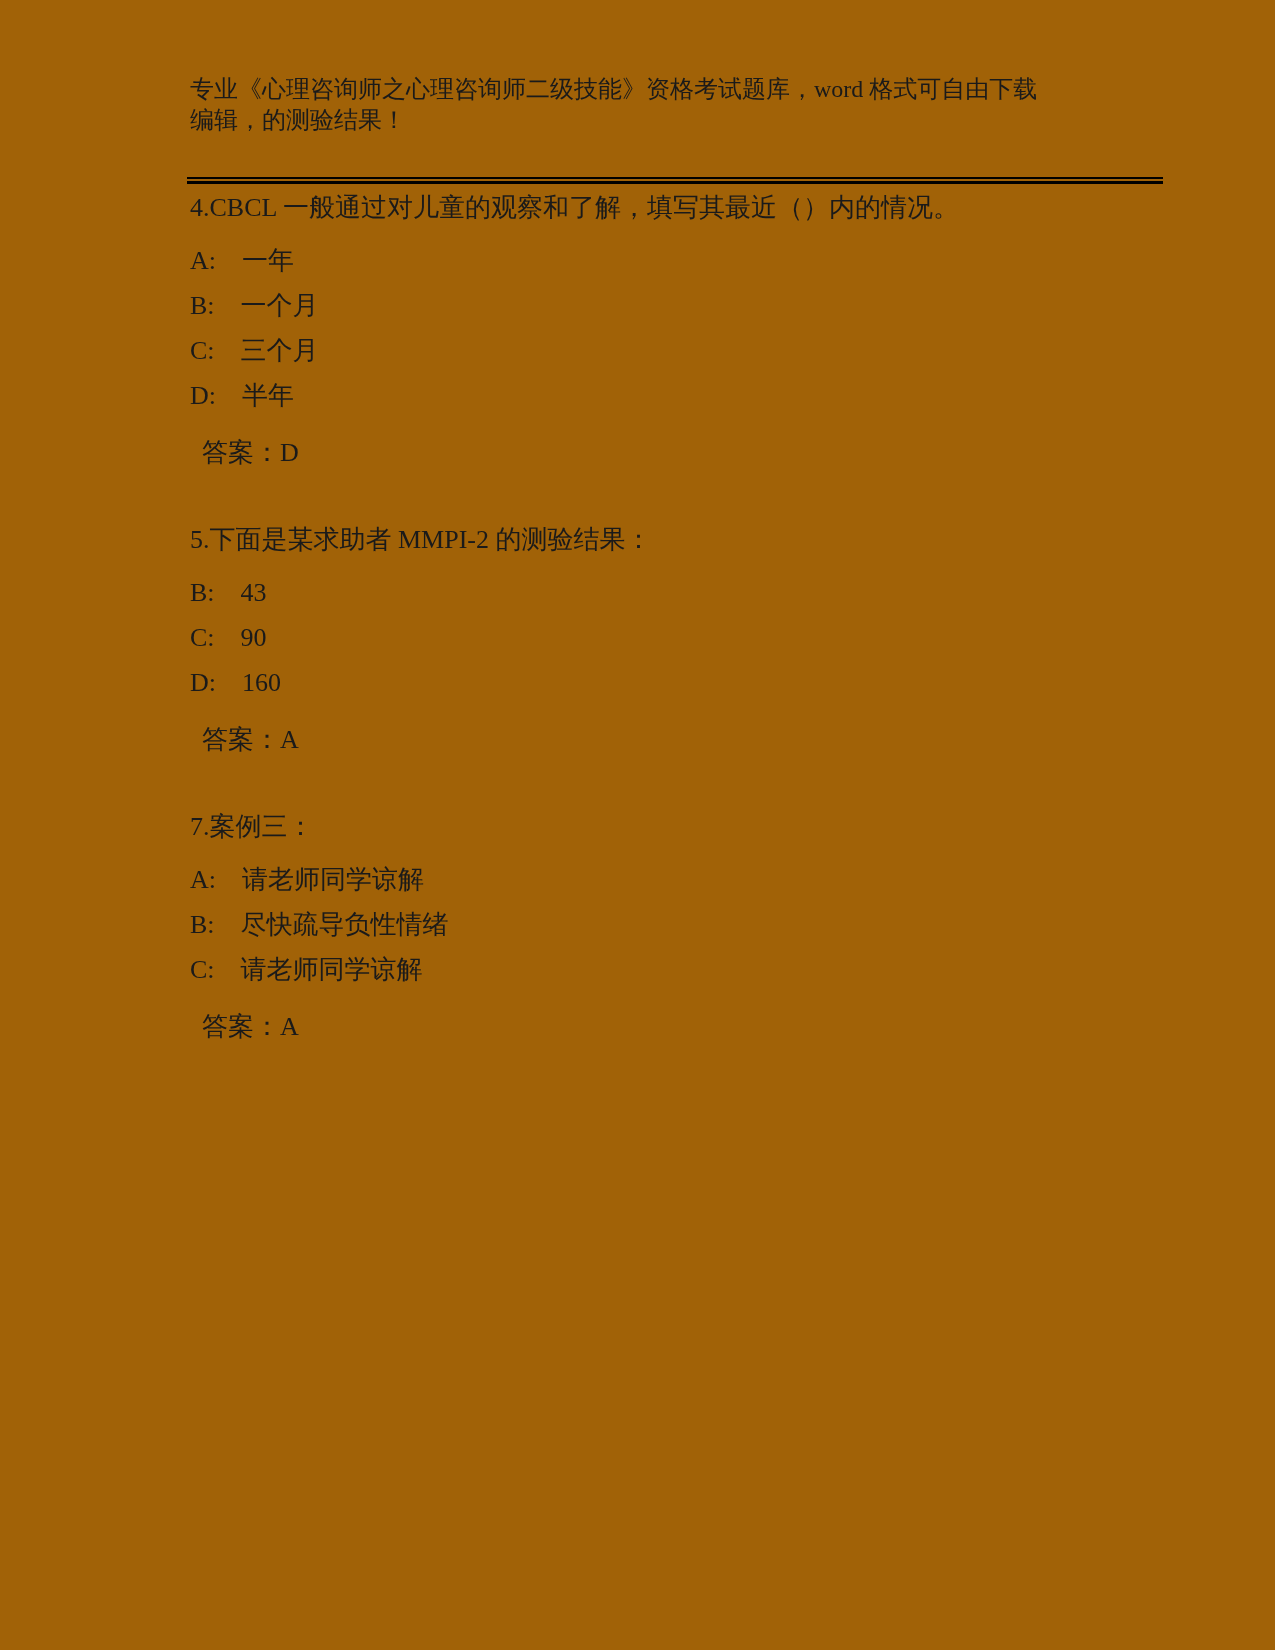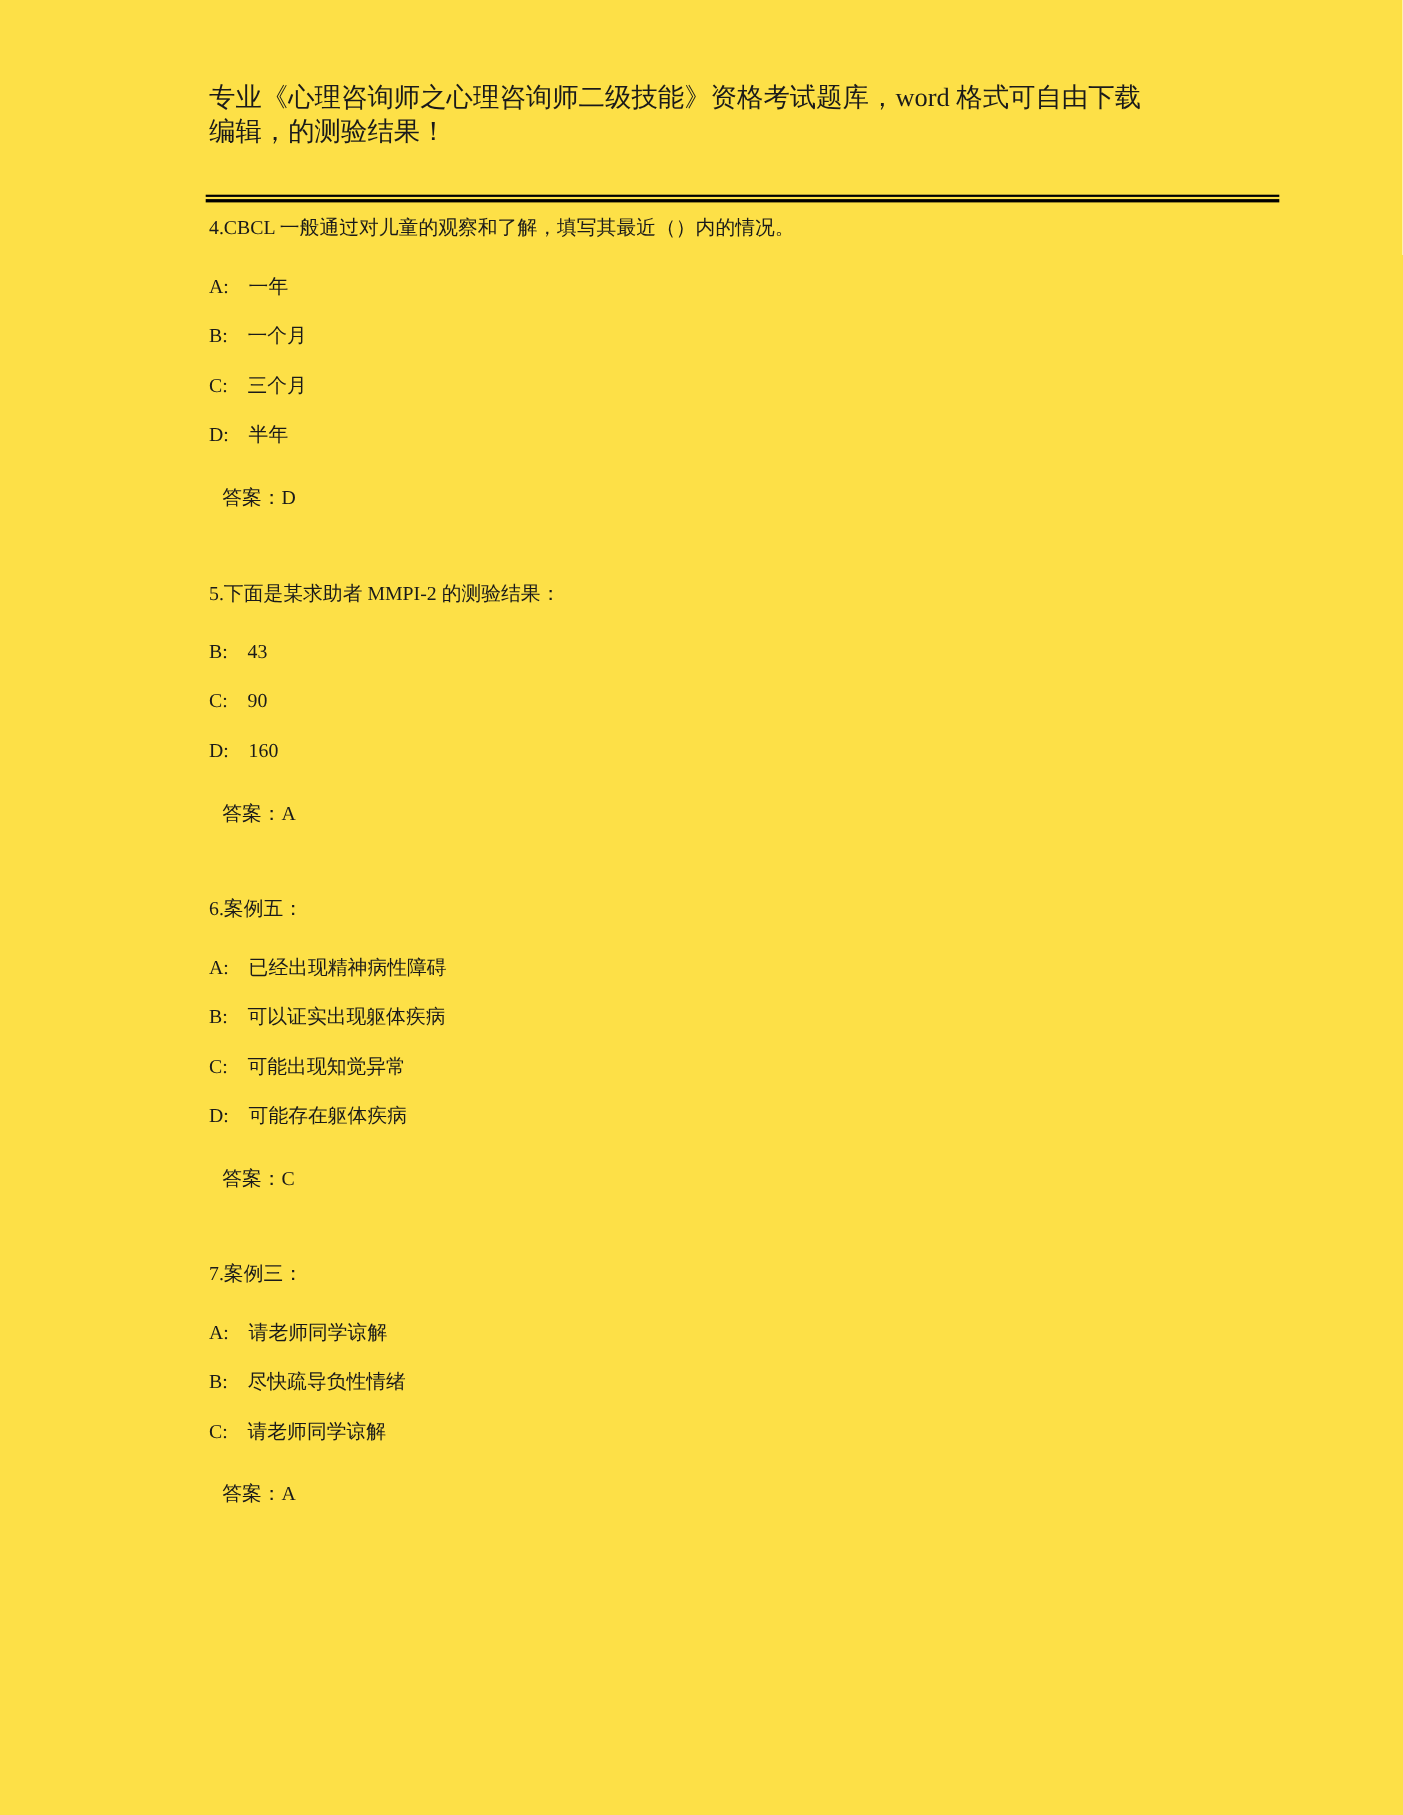--- a/index.html
+++ b/index.html
@@ -4,21 +4,21 @@
 <style>
   html, body {
     margin: 0;
     padding: 0;
     background: #ffffff;
   }
   .page {
     position: relative;
     width: 1275px;
     height: 1650px;
-    background: #fde047;
+    background: #a16207;
     font-family: "Liberation Serif", "DejaVu Serif", serif;
     color: #1a1a1a;
     overflow: hidden;
   }
   .doc-header {
     position: absolute;
     left: 190px;
     top: 74px;
     width: 900px;
     font-size: 24px;
@@ -32,21 +32,21 @@
     width: 976px;
     height: 2px;
     border-top: 2px solid #000000;
     border-bottom: 3px solid #000000;
   }
   .doc-body {
     position: absolute;
     left: 190px;
     top: 185px;
     width: 900px;
-    font-size: 18px;
+    font-size: 26px;
     line-height: 45px;
   }
   .question-block {
     margin: 0 0 42px 0;
   }
   .question-title {
     margin: 0 0 8px 0;
   }
   .option-line {
     margin: 0;
@@ -80,28 +80,20 @@
     </div>
 
     <div class="question-block">
       <p class="question-title">5.下面是某求助者 MMPI-2 的测验结果：</p>
       <p class="option-line">B:　43</p>
       <p class="option-line">C:　90</p>
       <p class="option-line">D:　160</p>
       <p class="answer-line">答案：A</p>
     </div>
 
-    <div class="question-block">
-      <p class="question-title">6.案例五：</p>
-      <p class="option-line">A:　已经出现精神病性障碍</p>
-      <p class="option-line">B:　可以证实出现躯体疾病</p>
-      <p class="option-line">C:　可能出现知觉异常</p>
-      <p class="option-line">D:　可能存在躯体疾病</p>
-      <p class="answer-line">答案：C</p>
-    </div>
 
     <div class="question-block">
       <p class="question-title">7.案例三：</p>
       <p class="option-line">A:　请老师同学谅解</p>
       <p class="option-line">B:　尽快疏导负性情绪</p>
       <p class="option-line">C:　请老师同学谅解</p>
       <p class="answer-line">答案：A</p>
     </div>
 
   </div>

